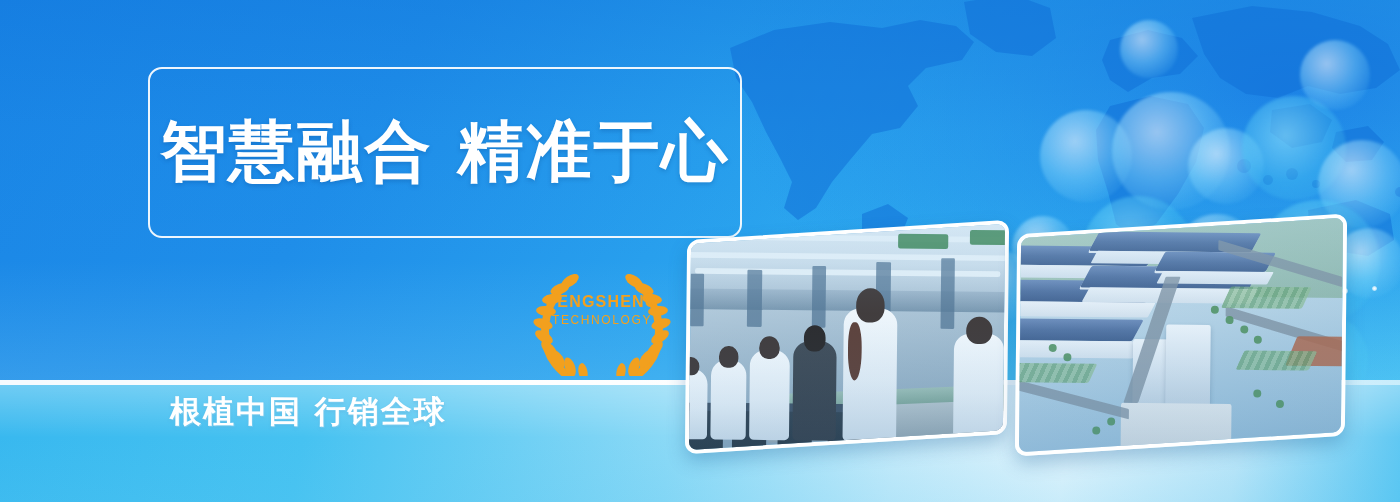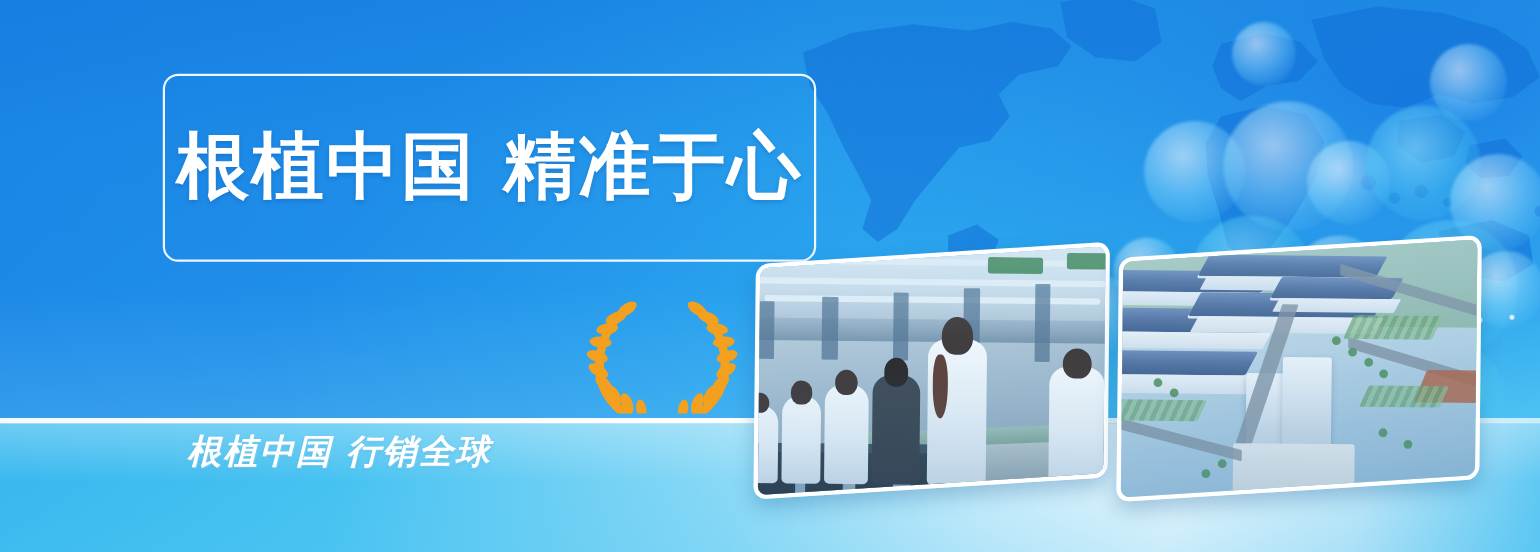--- a/index.html
+++ b/index.html
@@ -174,21 +174,20 @@
       rgba(255,255,255,0.00) 45%,
       rgba(86,200,242,0.18) 100%);
   }
 
   
   .tagline {
     position: absolute;
     left: 170px;
     top: 392px;
     z-index: 6;
-    font-style: italic;
   }
   .tagline-cn {
     color: #ffffff;
     font-family: "DejaVu Sans", "Liberation Sans", sans-serif;
     font-weight: 700;
     font-size: 31px;
     letter-spacing: 2px;
     line-height: 1.28;
     white-space: nowrap;
     text-shadow:
@@ -435,21 +434,21 @@
     <div class="bk solid" style="left:1312px;top:290px;width:6px;height:6px;"></div>
     <div class="bk solid" style="left:1342px;top:288px;width:6px;height:6px;"></div>
     <div class="bk solid" style="left:1372px;top:286px;width:5px;height:5px;"></div>
     <div class="bk solid" style="left:958px;top:308px;width:8px;height:8px;"></div>
     <div class="bk solid" style="left:878px;top:330px;width:7px;height:7px;"></div>
     <div class="bk" style="left:1120px;top:20px;width:58px;height:58px;"></div>
     <div class="bk" style="left:1300px;top:40px;width:70px;height:70px;"></div>
   </div>
 
   <div class="headline-box">
-    <div class="headline-text">根植中国  精准于心</div>
+    <div class="headline-text">智慧融合  精准于心</div>
   </div>
 
   <div class="emblem">
     <svg viewBox="0 0 150 104" xmlns="http://www.w3.org/2000/svg">
       <g fill="#f2a01e">
 
         <g>
           <path d="M46 6 q-16 8 -24 22 q-8 15 -8 32 q0 20 11 34 q10 13 24 19 l4 -6 q-14 -7 -22 -19 q-9 -13 -9 -29 q0 -17 8 -30 q7 -13 20 -19 Z"></path>
           <ellipse cx="43" cy="9" rx="10" ry="5" transform="rotate(-34 43 9)"></ellipse>
           <ellipse cx="33" cy="17" rx="10" ry="5" transform="rotate(-22 33 17)"></ellipse>
@@ -471,20 +470,24 @@
           <ellipse cx="19" cy="39" rx="10" ry="5" transform="rotate(6 19 39)"></ellipse>
           <ellipse cx="16" cy="52" rx="10" ry="5" transform="rotate(18 16 52)"></ellipse>
           <ellipse cx="17" cy="65" rx="10" ry="5" transform="rotate(32 17 65)"></ellipse>
           <ellipse cx="22" cy="77" rx="10" ry="5" transform="rotate(46 22 77)"></ellipse>
           <ellipse cx="31" cy="87" rx="10" ry="5" transform="rotate(58 31 87)"></ellipse>
           <ellipse cx="43" cy="95" rx="10" ry="5" transform="rotate(70 43 95)"></ellipse>
           <ellipse cx="56" cy="100" rx="9" ry="4.5" transform="rotate(80 56 100)"></ellipse>
         </g>
       </g>
     </svg>
+    <div class="emblem-text">
+      <span class="emblem-name">PENGSHENG</span>
+      <span class="emblem-sub">TECHNOLOGY</span>
+    </div>
   </div>
 
   <div class="lower-wash"></div>
   <div class="divider"></div>
 
   <div class="tagline">
     <div class="tagline-cn">根植中国  行销全球</div>
   </div>
 
   <div class="photos">

